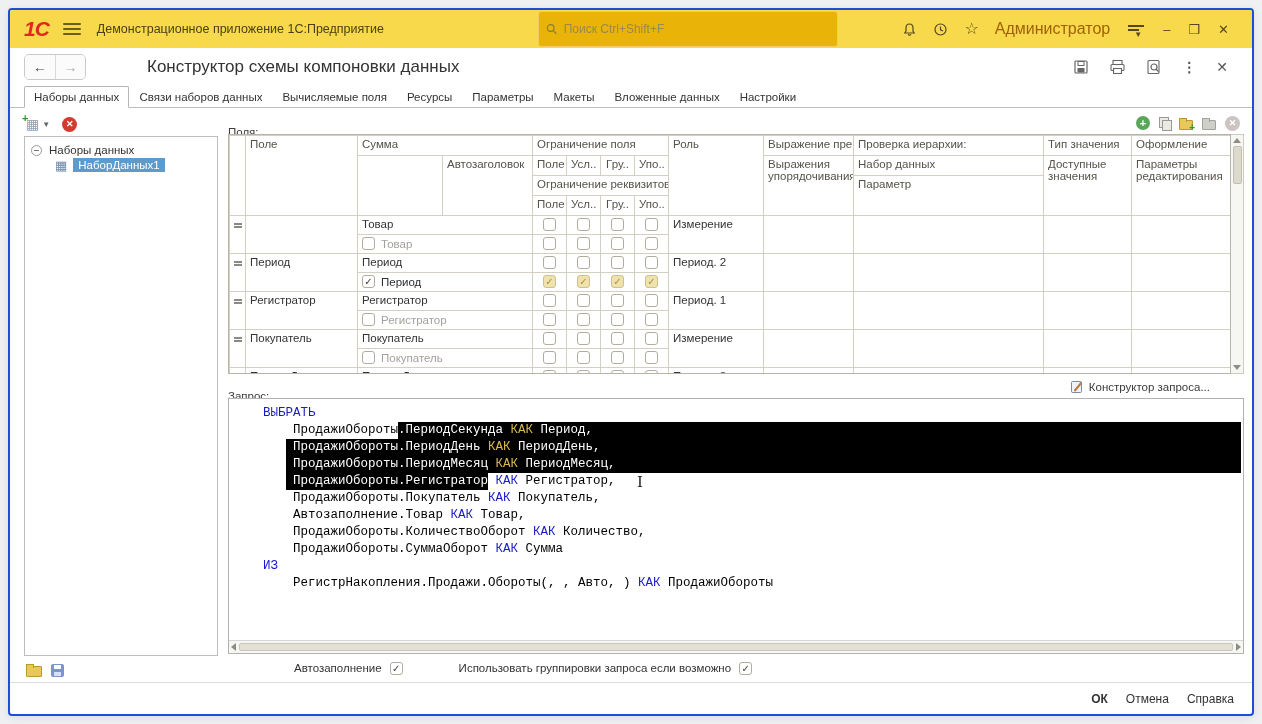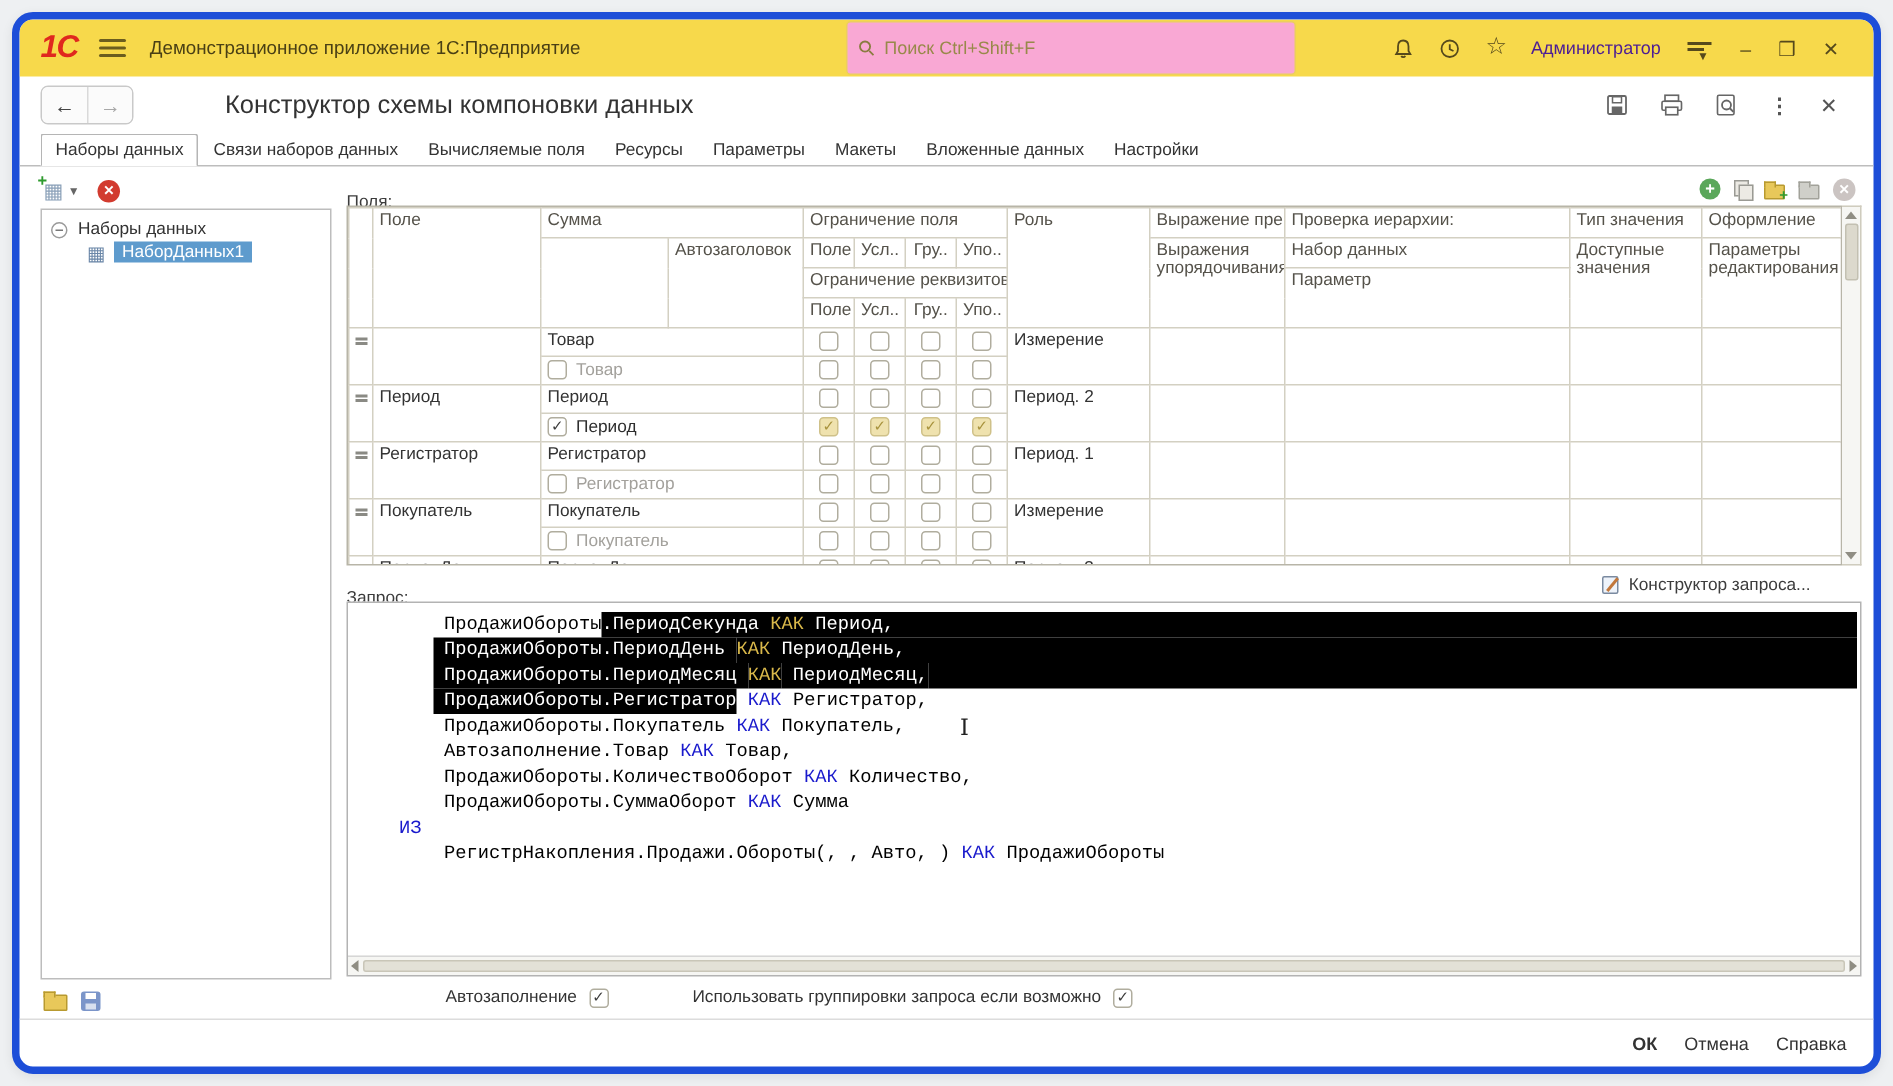--- a/index.html
+++ b/index.html
@@ -1,35 +1,35 @@
 <!DOCTYPE html>
 <html><head>
 <meta charset="utf-8">
 <style>
   * { margin:0; padding:0; box-sizing:border-box; }
   html,body { width:1262px; height:724px; background:#eef0f2; font-family:"Liberation Sans", sans-serif; }
   .window { position:absolute; left:8px; top:8px; width:1246px; height:708px; background:#fff;
-            border:5px solid #1d4ed8; border-radius:14px; overflow:hidden; display:flex; flex-direction:column;
+            border:2px solid #1d4ed8; border-radius:4px; overflow:hidden; display:flex; flex-direction:column;
             box-shadow:0 2px 8px rgba(0,0,0,.08); }
 
   
   .titlebar { height:38px; background:#f7d94b; display:flex; align-items:center; padding:0 14px; flex:0 0 auto; }
   .logo { color:#e0281e; font-weight:bold; font-style:italic; font-size:21px; letter-spacing:-1px; margin-right:14px; }
   .burger { width:18px; margin-right:16px; cursor:pointer; }
   .burger i { display:block; height:2px; background:#6b5d1e; margin:3px 0; border-radius:1px; }
   .app-title { font-size:12.5px; color:#4a4015; }
   .tb-spacer { flex:1; }
-  .searchbox { width:300px; height:36px; background:#f9a8d4; border:1px solid #eccf5e; border-radius:3px;
+  .searchbox { width:300px; height:36px; background:#eab308; border:1px solid #eccf5e; border-radius:3px;
                display:flex; align-items:center; padding:0 7px; margin-right:56px; }
   .searchbox svg { margin-right:6px; }
   .searchbox input { border:none; outline:none; background:transparent; font-size:12px; color:#5c5328; width:100%; font-family:"Liberation Sans",sans-serif; }
   .searchbox input::placeholder { color:#98894a; }
   .tb-ic { margin:0 8px; display:flex; align-items:center; cursor:pointer; }
   .tb-star { font-size:16px; color:#55491c; line-height:1; }
-  .tb-user { font-size:12px; color:#4c1d95; margin:0 8px; cursor:pointer; }
+  .tb-user { font-size:16px; color:#a16207; margin:0 8px; cursor:pointer; }
   .svc { position:relative; width:16px; height:12px; margin:0 10px; cursor:pointer; }
   .svc i { display:block; height:2px; background:#55491c; margin:2px 0; }
   .svc em { position:absolute; right:2px; bottom:-4px; font-style:normal; font-size:8px; color:#55491c; }
   .winbtn { font-size:13px; color:#55491c; margin:0 9px; cursor:pointer; line-height:1; }
 
   
   .toolbar { height:38px; display:flex; align-items:center; padding:0 14px; flex:0 0 auto; }
   .navgrp { display:flex; border:1px solid #c9c9c9; border-radius:5px; overflow:hidden; }
   .navbtn { width:30px; height:24px; display:flex; align-items:center; justify-content:center; font-size:14px;
             color:#444; background:#fbfbfb; cursor:pointer; }
@@ -463,20 +463,21 @@
           <svg width="14" height="14" viewBox="0 0 14 14">
               <rect x="1.5" y="1.5" width="10" height="11" rx="1" fill="#eef3fa" stroke="#7a8aa0" stroke-width="1"></rect>
               <line x1="11.5" y1="2.5" x2="4.5" y2="11" stroke="#c2783c" stroke-width="2"></line>
             </svg>
           <span>Конструктор запроса...</span>
         </span>
       </div>
 
       <div class="query-box">
         <div class="qlines">
+            <div class="qline"><span class="qkw">ВЫБРАТЬ</span></div>
             <div class="qline"><span class="">    ПродажиОбороты</span><span class="qsel ">.ПериодСекунда </span><span class="qsel qkw">КАК</span><span class="qsel "> Период,</span><span class="qsel qfill"></span></div>
             <div class="qline"><span class="">   </span><span class="qsel "> ПродажиОбороты.ПериодДень </span><span class="qsel qkw">КАК</span><span class="qsel "> ПериодДень,</span><span class="qsel qfill"></span></div>
             <div class="qline"><span class="">   </span><span class="qsel "> ПродажиОбороты.ПериодМесяц </span><span class="qsel qkw">КАК</span><span class="qsel "> ПериодМесяц,</span><span class="qsel qfill"></span></div>
             <div class="qline"><span class="">   </span><span class="qsel "> ПродажиОбороты.Регистратор</span><span class=""> </span><span class="qkw">КАК</span><span class=""> Регистратор,</span></div>
             <div class="qline"><span class="">    ПродажиОбороты.Покупатель </span><span class="qkw">КАК</span><span class=""> Покупатель,</span></div>
             <div class="qline"><span class="">    Автозаполнение.Товар </span><span class="qkw">КАК</span><span class=""> Товар,</span></div>
             <div class="qline"><span class="">    ПродажиОбороты.КоличествоОборот </span><span class="qkw">КАК</span><span class=""> Количество,</span></div>
             <div class="qline"><span class="">    ПродажиОбороты.СуммаОборот </span><span class="qkw">КАК</span><span class=""> Сумма</span></div>
             <div class="qline"><span class="qkw">ИЗ</span></div>
             <div class="qline"><span class="">    РегистрНакопления.Продажи.Обороты(, , Авто, ) </span><span class="qkw">КАК</span><span class=""> ПродажиОбороты</span></div>

